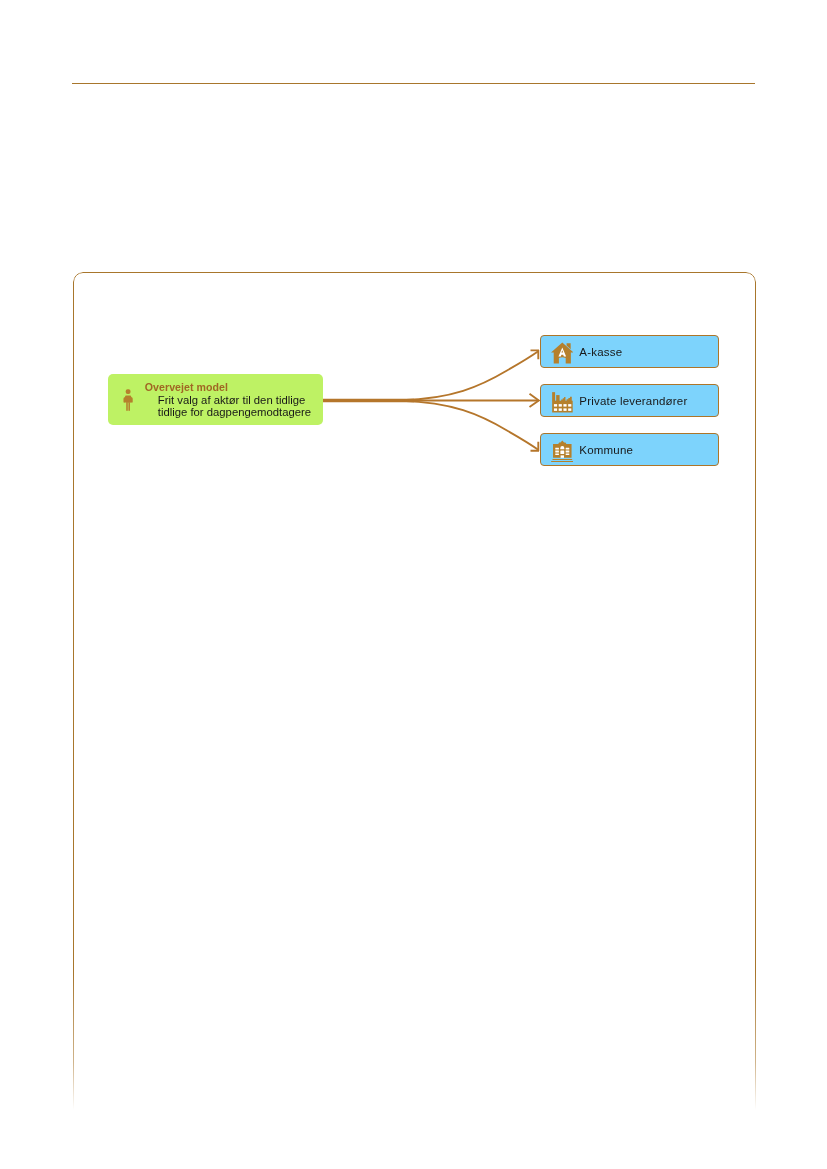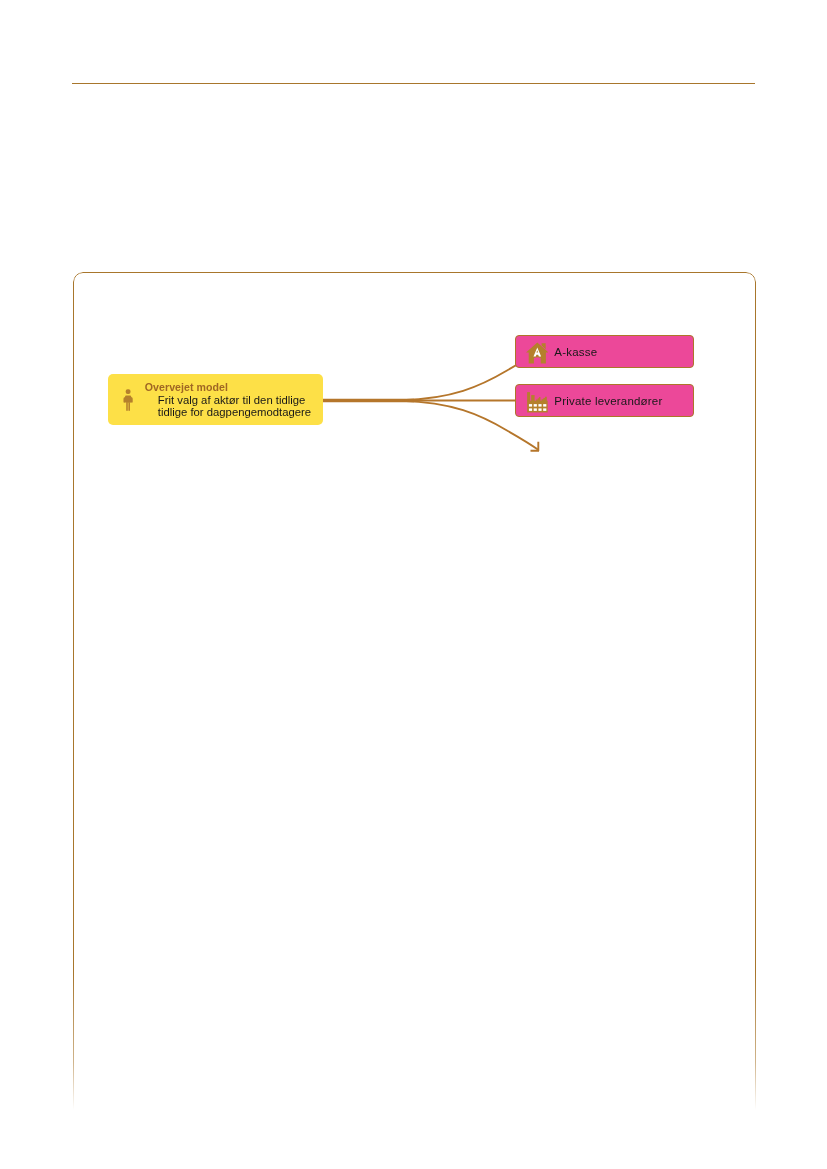--- a/index.html
+++ b/index.html
@@ -31,22 +31,22 @@
   .src-title{
     font-size:10.6px;font-weight:700;color:#a4691e;letter-spacing:.05px;
     line-height:12.5px;
   }
   .src-desc{
     font-size:11.3px;color:#181818;line-height:12.5px;letter-spacing:0px;margin-left:13px;
   }
 
   
   .tgt-node{
-    position:absolute;left:515px;width:179px;height:33.2px;
-    border:1.15px solid #ad7529;border-radius:4px;box-sizing:border-box;background:#ec4899;
+    position:absolute;left:540px;width:179px;height:33.2px;
+    border:1.15px solid #ad7529;border-radius:4px;box-sizing:border-box;background:#7dd3fc;
   }
   .tgt-icon{position:absolute;left:9.8px;top:6.1px;width:22.6px;height:22.6px;}
   .tgt-label{
     position:absolute;left:38.3px;top:10.3px;font-size:11.5px;color:#181818;letter-spacing:.2px;line-height:13px;
   }
 </style>
 </head>
 <body>
 
 <div class="page">
@@ -62,21 +62,21 @@
       <path d="M402,400.5 L538.5,400.5" stroke-width="1.9" stroke="#b5762b"></path>
       <path d="M402,400.9 C452,402.2 480,414.5 507,430.5 Q528,442.5 538.6,450" stroke-width="1.9" stroke="#b5762b"></path>
     </g>
     <g fill="none" stroke-width="1.9" stroke-linecap="butt">
       <path d="M530.5,350.4 L539,350.4 M538.3,350 L538.3,359.3" stroke="#b5762b"></path>
       <path d="M529.5,393.8 L538.8,400.4 L529.5,407" stroke="#b5762b"></path>
       <path d="M530.5,450.7 L539,450.7 M538.3,451 L538.3,441.7" stroke="#b5762b"></path>
     </g>
   </svg>
 
-  <div class="src-node" style="background: #fde047;">
+  <div class="src-node" style="background: #bef264;">
     <svg class="src-icon" viewBox="0 0 52 100">
       <g fill="#b5802c">
         <rect x="15" y="1" width="22" height="22" rx="9"></rect>
         <rect x="12" y="30" width="28" height="33" rx="5"></rect>
         <path d="M13 36 a8 8 0 0 0 -8 8 v14 a4 4 0 0 0 8 0 Z"></path>
         <path d="M39 36 a8 8 0 0 1 8 8 v14 a4 4 0 0 1 -8 0 Z"></path>
         <rect x="17.5" y="61" width="7" height="38"></rect>
         <rect x="27.5" y="61" width="7" height="38"></rect>
       </g>
     </svg>
@@ -116,14 +116,35 @@
         <rect x="76" y="58" width="14" height="11"></rect>
         <rect x="13" y="77" width="14" height="11"></rect>
         <rect x="34" y="77" width="14" height="11"></rect>
         <rect x="55" y="77" width="14" height="11"></rect>
         <rect x="76" y="77" width="14" height="11"></rect>
       </g>
     </svg>
     <span class="tgt-label">Private leverandører</span>
   </div>
 
+  <div class="tgt-node" style="top: 432.6px; border-color: rgb(173, 117, 41);">
+    <svg class="tgt-icon" viewBox="0 0 100 100">
+      <g fill="#b5802c">
+        <path d="M50 2 L58 11 L64 11 L68 18 L91 18 L91 79 L9 79 L9 18 L32 18 L36 11 L42 11 Z"></path>
+        <rect x="6" y="84" width="88" height="5" rx="2.5"></rect>
+        <rect x="0" y="93" width="100" height="5" rx="2.5"></rect>
+      </g>
+      <g fill="#ffffff">
+        <path d="M41 36 a9 9.5 0 0 1 18 0 v5 h-18 Z"></path>
+        <rect x="41.5" y="47" width="17" height="15" rx="1.5"></rect>
+        <path d="M42.5 68 h15 v11 h-15 Z"></path>
+        <rect x="19" y="34" width="16" height="8" rx="1"></rect>
+        <rect x="19" y="47" width="16" height="8" rx="1"></rect>
+        <rect x="19" y="60" width="16" height="6" rx="1"></rect>
+        <rect x="65" y="34" width="16" height="8" rx="1"></rect>
+        <rect x="65" y="47" width="16" height="8" rx="1"></rect>
+        <rect x="65" y="60" width="16" height="6" rx="1"></rect>
+      </g>
+    </svg>
+    <span class="tgt-label">Kommune</span>
+  </div>
 
 </div>
 
 </body></html>

